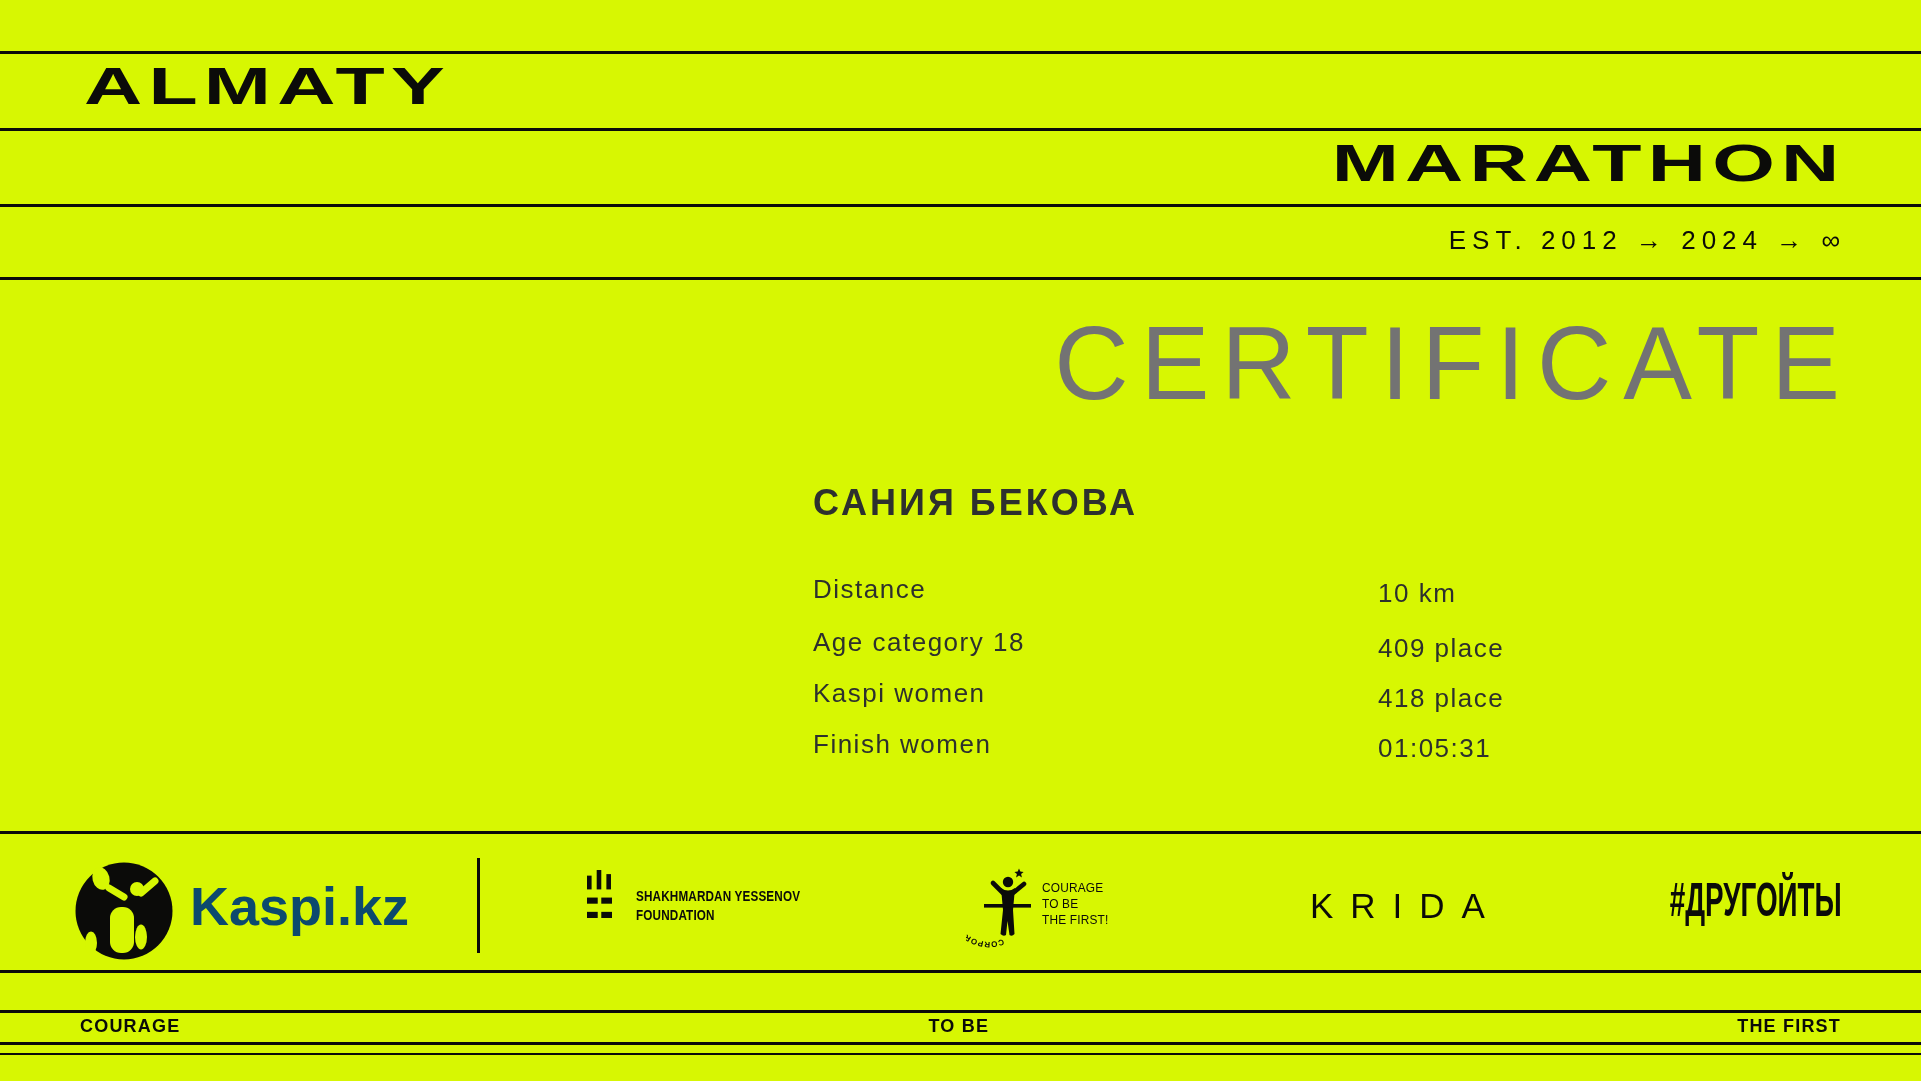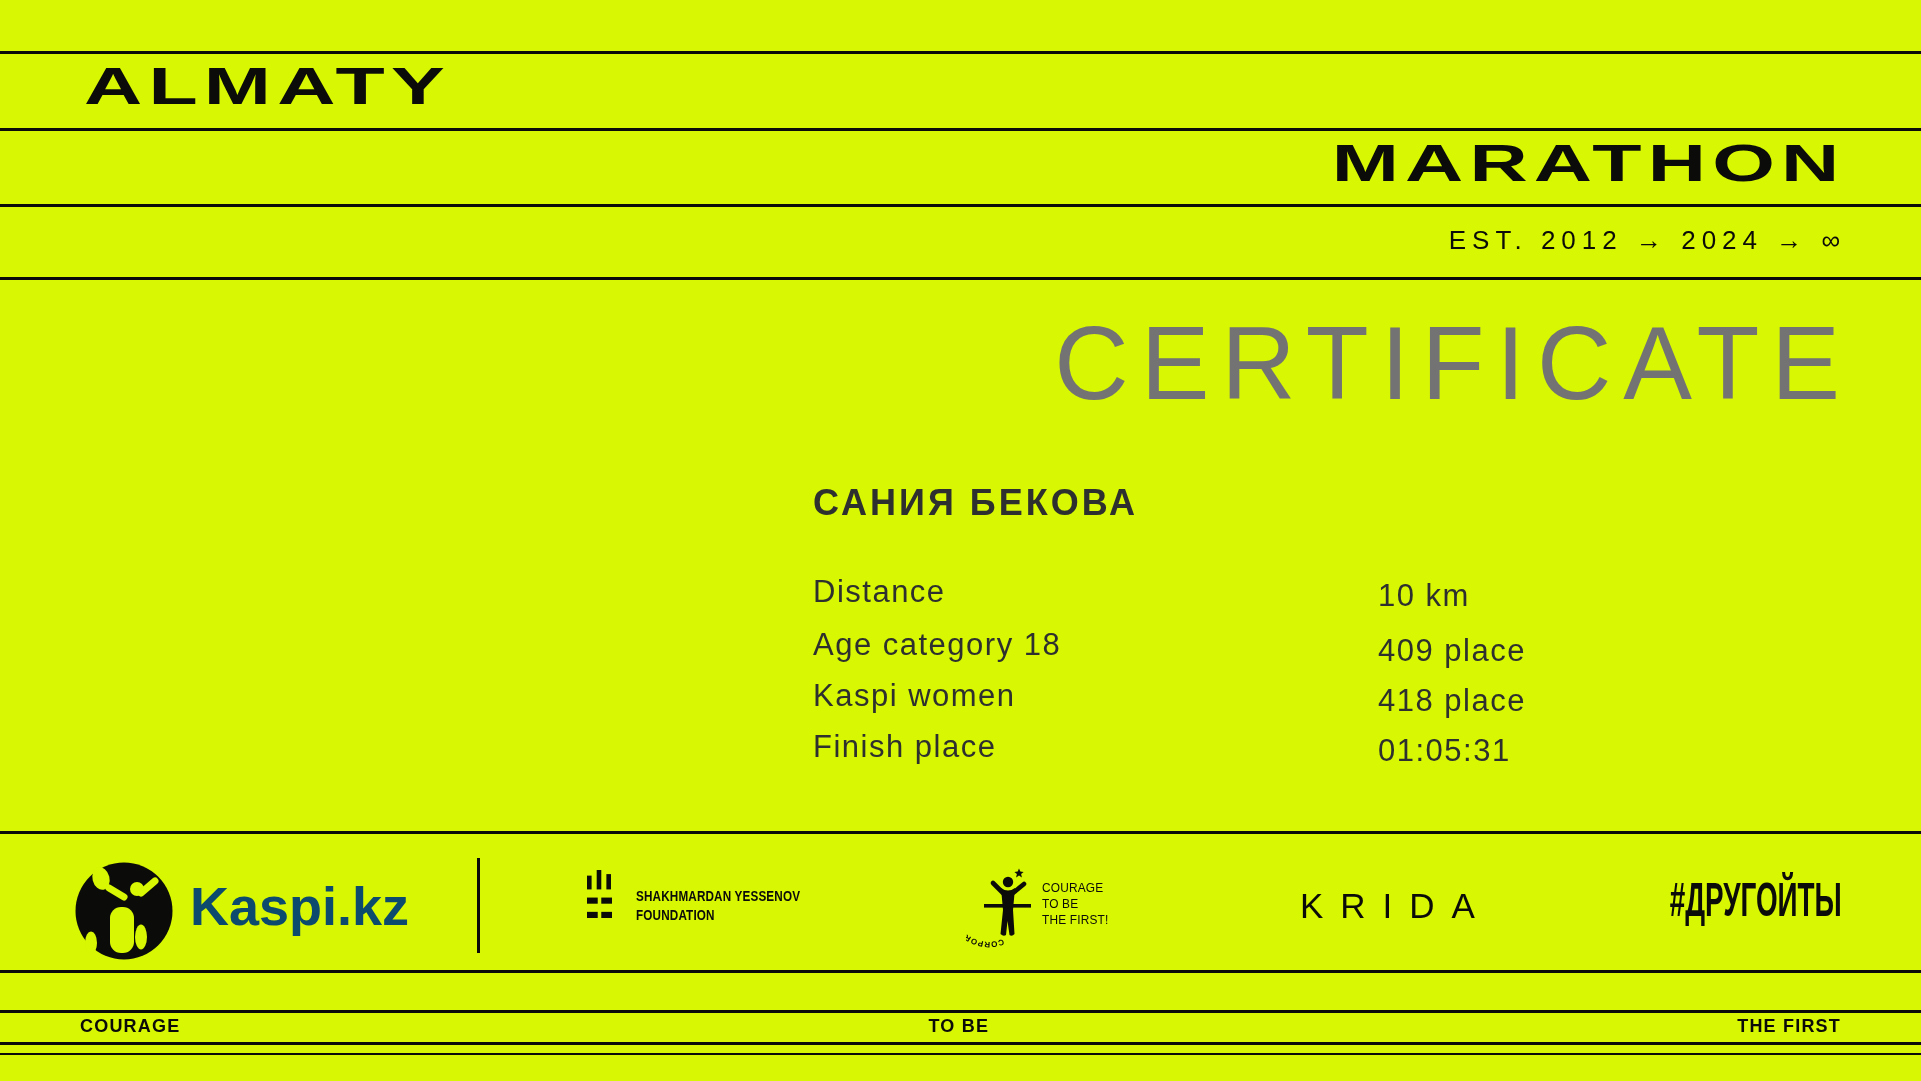--- a/index.html
+++ b/index.html
@@ -23,36 +23,36 @@
   }
   .cert-title {
     font-size: 103px; font-weight: 500; line-height: 1; letter-spacing: 12px;
     white-space: nowrap; color: #737373;
   }
   .recipient {
     font-size: 36px; font-weight: 700; line-height: 1; letter-spacing: 3px;
     white-space: nowrap; color: #2D302E;
   }
   .res-label, .res-value {
-    position: absolute; font-size: 31px; font-weight: 400; line-height: 1;
+    position: absolute; font-size: 26px; font-weight: 400; line-height: 1;
     letter-spacing: 1.5px; white-space: nowrap; color: #2D302E;
   }
   .kaspi-word { font-size: 54px; font-weight: 700; line-height: 1; letter-spacing: 0; color: #0c4a6e; white-space: nowrap; }
   .vdiv { position: absolute; width: 3px; background: #0B0B09; }
   .yessenov-text {
     font-size: 15px; font-weight: 700; line-height: 19px; letter-spacing: 0.2px;
     transform: scaleX(0.78); transform-origin: left center; color: #0B0B09; white-space: nowrap;
   }
   .cf-motto {
     font-size: 13.5px; font-weight: 400; line-height: 16px; letter-spacing: 0.2px;
     transform: scaleX(0.88); transform-origin: left center; color: #0B0B09; white-space: nowrap;
   }
   .krida {
     font-size: 35px; font-weight: 400; line-height: 1; letter-spacing: 17px;
-    color: #0B0B09; white-space: nowrap;
+    color: #0B0B09; white-space: nowrap; margin-left: 10px;
   }
   .hashtag {
     font-size: 48px; font-weight: 700; line-height: 1; letter-spacing: 0;
     transform: scaleX(0.58); transform-origin: right center; color: #0B0B09; white-space: nowrap;
   }
   .strip {
     position: absolute; left: 0; right: 0; top: 1010px; height: 32px;
     display: flex; align-items: center; justify-content: space-between;
     padding: 0 80px; box-sizing: border-box;
     font-size: 18px; font-weight: 600; letter-spacing: 1.2px; color: #0B0B09;
@@ -83,21 +83,21 @@
   </div>
   <div>
     <span class="res-label" style="left:813px; top:629px">Age category 18</span>
     <span class="res-value" style="left:1378px; top:635px">409 place</span>
   </div>
   <div>
     <span class="res-label" style="left:813px; top:680px">Kaspi women</span>
     <span class="res-value" style="left:1378px; top:685px">418 place</span>
   </div>
   <div>
-    <span class="res-label" style="left:813px; top:731px">Finish place</span>
+    <span class="res-label" style="left:813px; top:731px">Finish women</span>
     <span class="res-value" style="left:1378px; top:735px">01:05:31</span>
   </div>
 </div>
 
 <div class="hr" style="top:831px"></div>
 
 <svg class="abs" style="left:75px; top:862px" width="98" height="98" viewBox="0 0 98 98">
   <circle cx="49" cy="49" r="48.5" fill="#0B0B09"></circle>
   <g fill="#D7F702" stroke="none">
     <ellipse cx="26" cy="16.5" rx="8.5" ry="11.5" transform="rotate(-14 26 16.5)"></ellipse>

